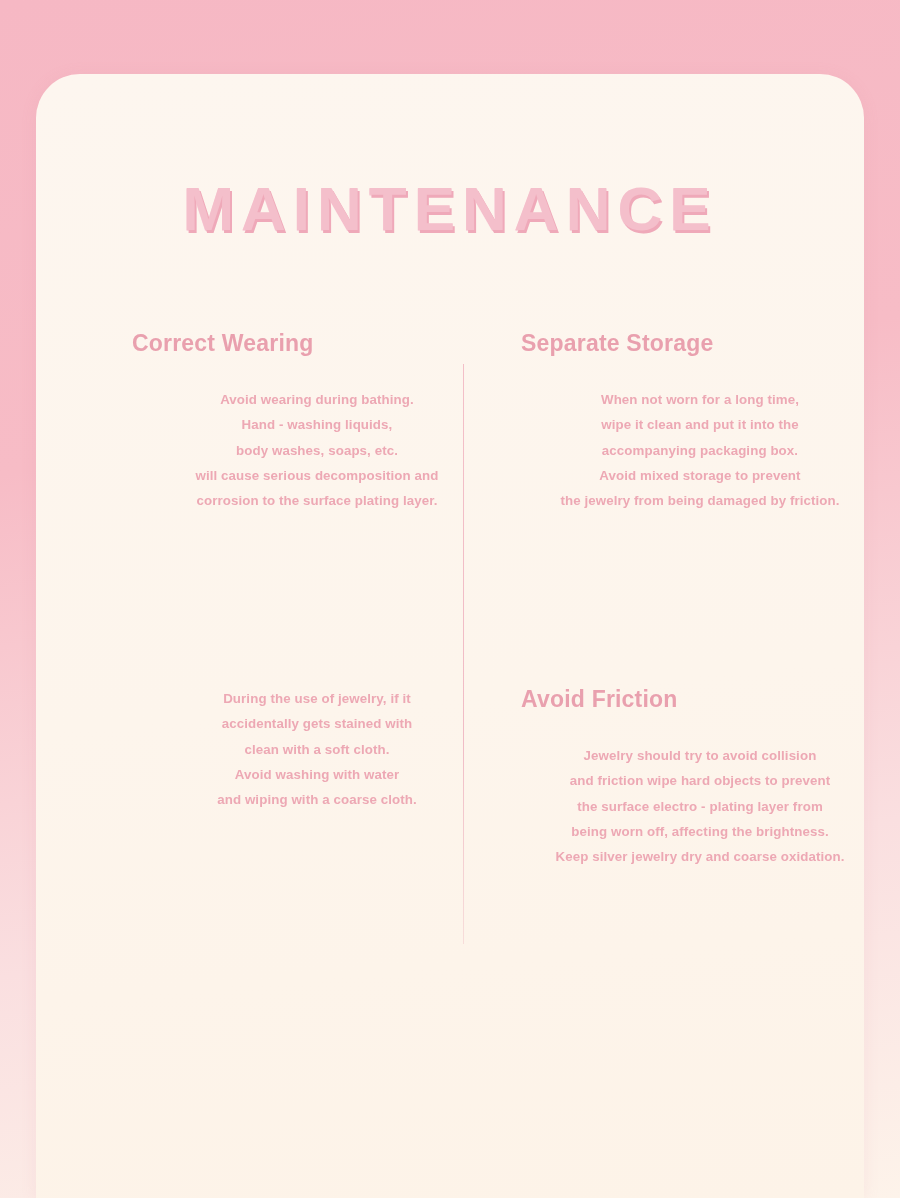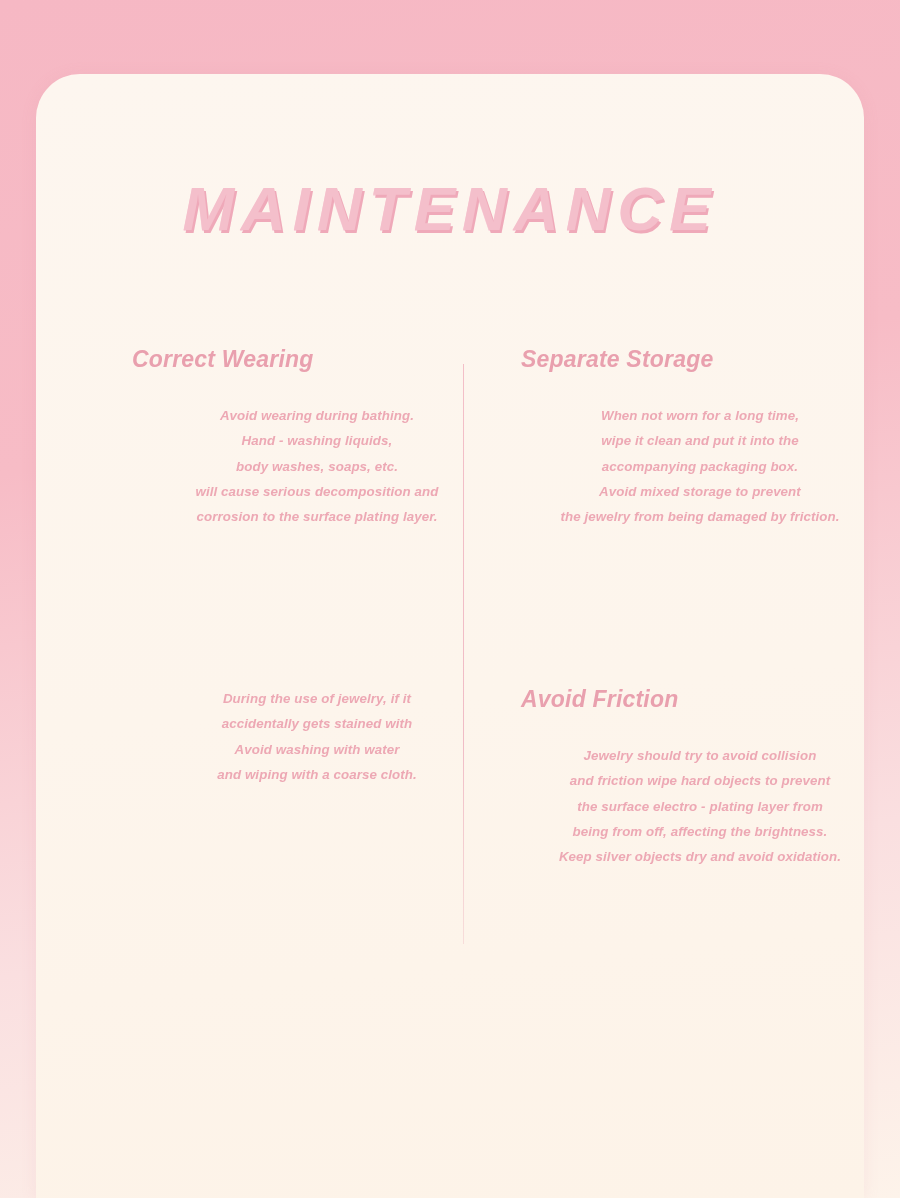--- a/index.html
+++ b/index.html
@@ -21,21 +21,20 @@
   .card {
     position: absolute;
     left: 36px;
     top: 74px;
     width: 828px;
     height: 1124px;
     background: linear-gradient(175deg, #fdf6ef 0%, #fdf5ec 55%, #fdf3e8 100%);
     border-top-left-radius: 44px;
     border-top-right-radius: 44px;
     box-shadow: 0 2px 16px rgba(214, 140, 155, 0.12);
-    font-style: italic;
   }
   .title {
     position: absolute;
     left: 0;
     top: 104px;
     width: 828px;
     text-align: center;
     font-size: 62px;
     line-height: 62px;
     font-weight: 700;
@@ -57,21 +56,21 @@
     top: 256px;
     width: 828px;
   }
   .col {
     position: absolute;
     width: 370px;
   }
   .col-left { left: 96px; }
   .col-right { left: 479px; }
   .block { position: absolute; width: 370px; }
-  .row1 { top: 16px; }
+  .row1 { top: 0; }
   .row2 { top: 356px; }
   .heading {
     font-size: 23px;
     font-weight: 700;
     letter-spacing: 0.2px;
     color: #e9a0ae;
     margin: 0 0 30px 0;
     white-space: nowrap;
   }
   .heading.right-h { margin-left: 6px; }
@@ -106,20 +105,21 @@
             <div> body washes, soaps, etc.</div>
             <div>will cause serious decomposition and</div>
             <div>corrosion to the surface plating layer.</div>
           </div>
         </div>
 
         <div class="block row2">
           <div class="body-lines">
             <div>During the use of jewelry, if it</div>
             <div>accidentally gets stained with</div>
+            <div>clean with a soft cloth.</div>
             <div>Avoid washing with water</div>
             <div>and wiping with a coarse cloth.</div>
           </div>
         </div>
       </div>
 
       <div class="col col-right">
         <div class="block row1">
           <div class="heading right-h">Separate Storage</div>
           <div class="body-lines">
@@ -130,21 +130,21 @@
             <div>the jewelry from being damaged by friction.</div>
           </div>
         </div>
 
         <div class="block row2">
           <div class="heading right-h">Avoid Friction</div>
           <div class="body-lines">
             <div>Jewelry should try to avoid collision</div>
             <div>and friction wipe hard objects to prevent</div>
             <div>the surface electro - plating layer from</div>
-            <div>being from off, affecting the brightness.</div>
-            <div>Keep silver objects dry and avoid oxidation.</div>
+            <div>being worn off, affecting the brightness.</div>
+            <div>Keep silver jewelry dry and coarse oxidation.</div>
           </div>
         </div>
       </div>
 
     </div>
   </div>
 </div>
 
 </body></html>

